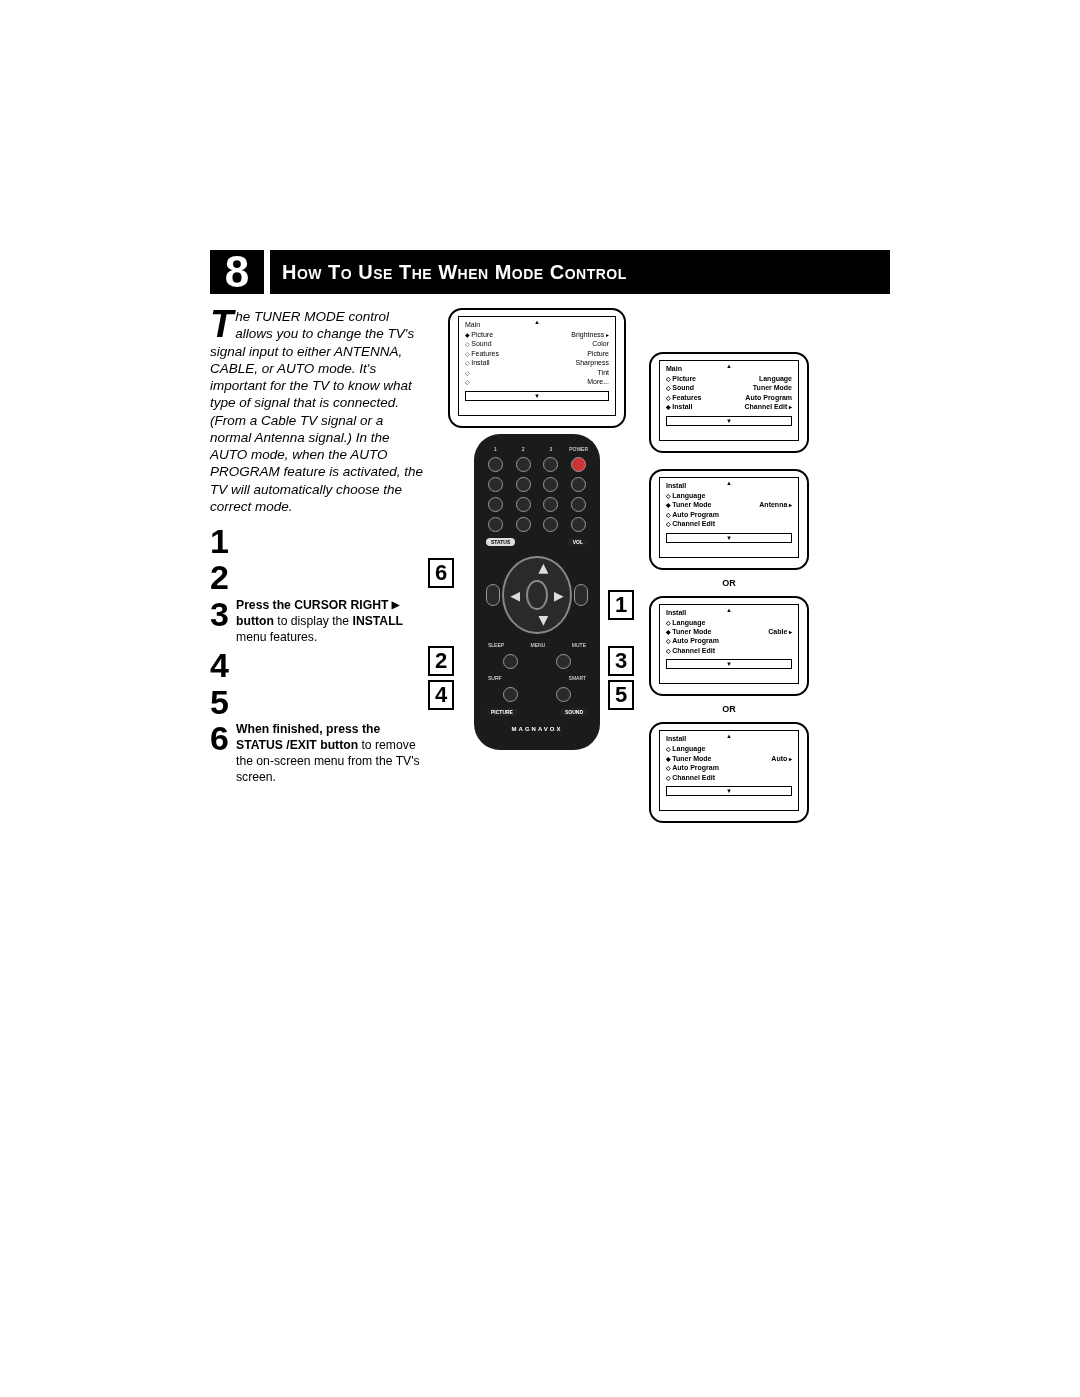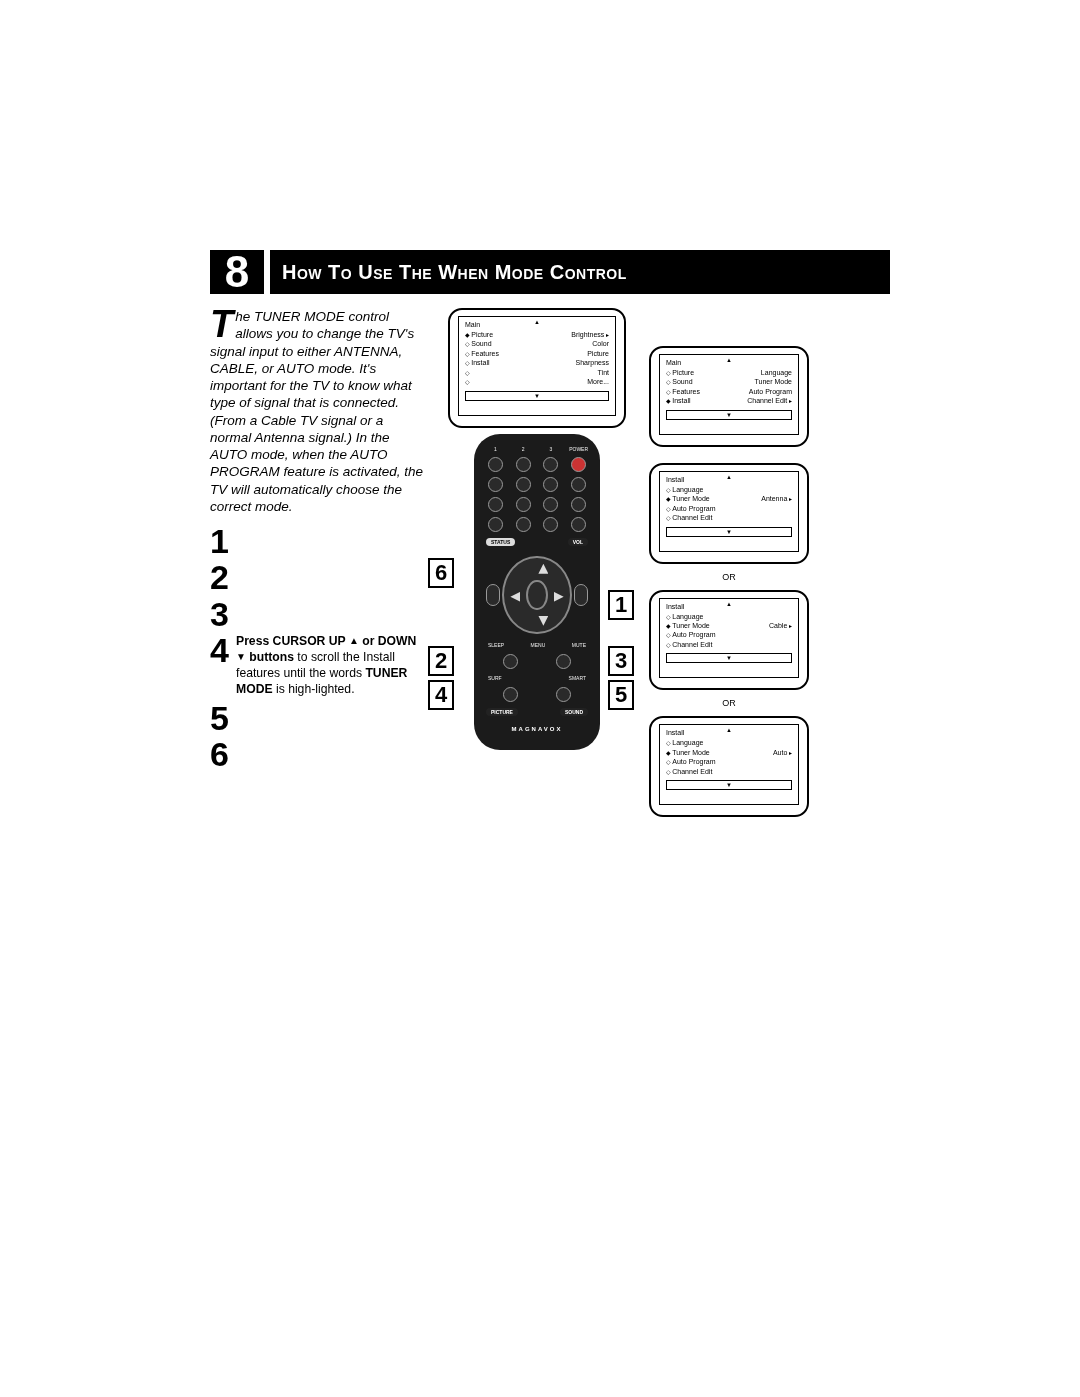--- a/index.html
+++ b/index.html
@@ -54,21 +54,21 @@
   .dpad .arr.d { bottom:6px; left:34px; clip-path:polygon(0 0,100% 0,50% 100%); }
   .dpad .arr.l { left:6px; top:34px; clip-path:polygon(100% 0,100% 100%,0 50%); }
   .dpad .arr.r { right:6px; top:34px; clip-path:polygon(0 0,100% 50%,0 100%); }
   .remote .brow { display:flex; justify-content:space-around; margin-top:6px; }
   .brand { color:#fff; font-size:6px; letter-spacing:2px; margin-top:10px; font-weight:700; }
 
   
   .cbox { position:absolute; width:26px; height:30px; border:2px solid #000; background:#fff; display:flex; align-items:center; justify-content:center; font-weight:700; font-size:22px; }
 
   
-  .osdcol { position:absolute; left:200px; top:38px; width:174px; }
+  .osdcol { position:absolute; left:200px; top:44px; width:174px;font-weight:bold; }
   .orlabel { text-align:center; font-size:9px; margin:8px 0; }
 
 </style>
 </head>
 <body>
 
 <div class="page">
 
   <div class="hdr">
     <div class="secnum">8</div>
@@ -84,30 +84,31 @@
 
       <div class="steps">
         <div class="step">
           <div class="num">1</div>
         </div>
         <div class="step">
           <div class="num">2</div>
         </div>
         <div class="step">
           <div class="num">3</div>
+          <div class="txt"><b>Press the CURSOR RIGHT <span class="tri">▶</span> button</b> to display the <b>INSTALL</b> menu features.</div>
         </div>
         <div class="step">
           <div class="num">4</div>
-          <div class="txt"><b>Press CURSOR UP <span class="tri">▲</span> or DOWN <span class="tri">▼</span> buttons</b> to scroll the Install features until the words <b>TUNER MODE</b> is high-lighted.</div>
         </div>
         <div class="step">
           <div class="num">5</div>
         </div>
         <div class="step">
           <div class="num">6</div>
+          <div class="txt"><b>When finished, press the STATUS /EXIT button</b> to remove the on-screen menu from the TV's screen.</div>
         </div>
       </div>
     </div>
 
     <div class="right">
 
       <div class="mid">
 
         <div class="osd">
           <div class="inner">

